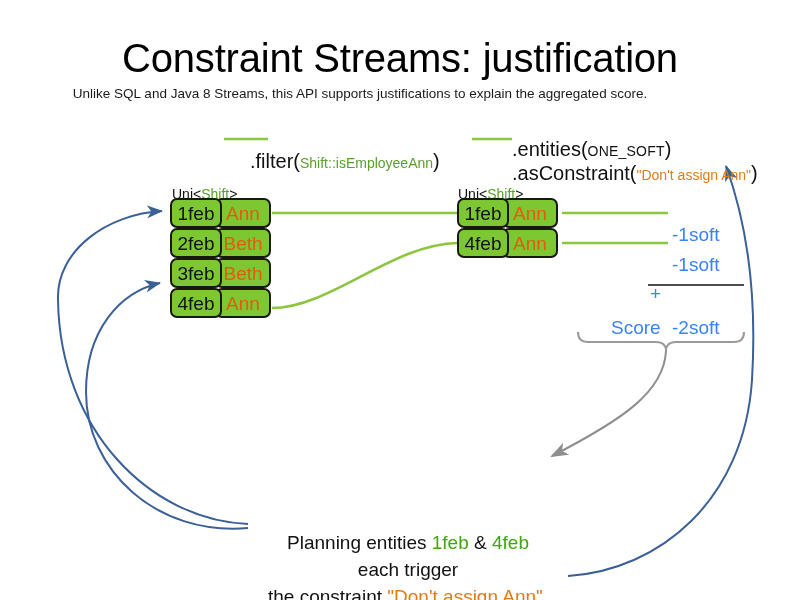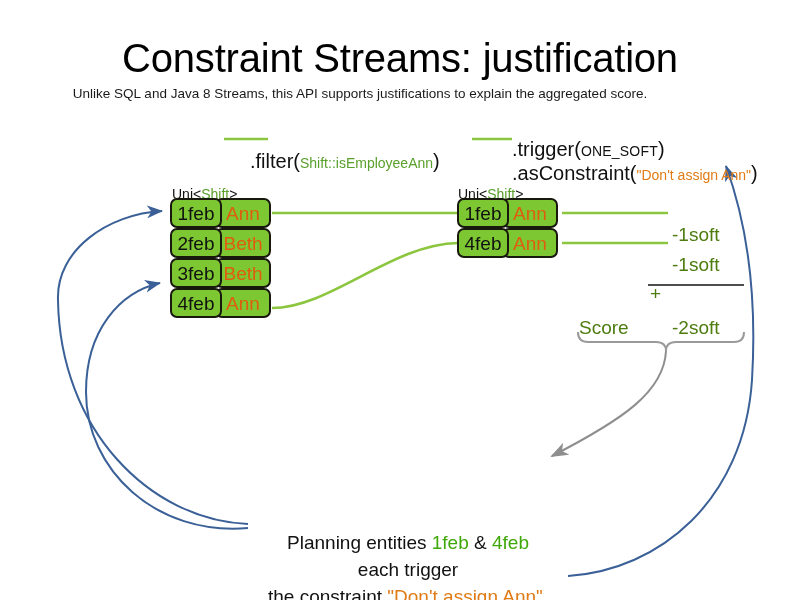--- a/index.html
+++ b/index.html
@@ -99,27 +99,27 @@
     border-radius: 7px;
     color: #e05c0e;
     margin-left: -7px;
     position: relative;
     z-index: 1;
   }
 
   
   .score-label {
     font-size: 19px;
-    color: #4d7c0f;
+    color: #3b82f6;
     white-space: nowrap;
   }
   #soft-1 { left: 672px; top: 204px; }
   #soft-2 { left: 672px; top: 234px; }
   #plus-sign  { left: 650px; top: 263px; font-size: 19px; }
-  #score-word { left: 579px; top: 297px; }
+  #score-word { left: 611px; top: 297px; }
   #score-total{ left: 672px; top: 297px; }
 
   
   #why-heading {
     left: 0; top: 471px;
     width: 800px;
     text-align: center;
     font-size: 29px;
     font-weight: bold;
     color: #000;
@@ -183,21 +183,21 @@
     <path d="M248,524 C150,520 60,430 58,300 C56,250 108,214 162,211" stroke="#3a6097" stroke-width="2" fill="none" marker-end="url(#arrow-blue)"></path>
 
     <path d="M248,528 C156,536 86,470 86,392 C86,330 120,292 160,283" stroke="#3a6097" stroke-width="2" fill="none" marker-end="url(#arrow-blue)"></path>
 
     <path d="M568,576 C660,570 744,500 752,380 C758,280 742,210 726,166" stroke="#3a6097" stroke-width="2" fill="none" marker-end="url(#arrow-blue)"></path>
   </svg>
 
 
   <div class="abs code" id="code-filter"><span>.filter(</span><span class="methodref">Shift::isEmployeeAnn</span><span>)</span></div>
 
-  <div class="abs code" id="code-penalize"><span>.trigger(</span><span class="constant">ONE_SOFT</span><span>)</span></div>
+  <div class="abs code" id="code-penalize"><span>.entities(</span><span class="constant">ONE_SOFT</span><span>)</span></div>
 
   <div class="abs code" id="code-asconstraint"><span>.asConstraint(</span><span class="string">"Don't assign Ann"</span><span>)</span></div>
 
   <div class="abs uni-caption" id="uni-left"><span>Uni&lt;</span><span class="type">Shift</span><span>&gt;</span></div>
 
   <div class="abs uni-caption" id="uni-right"><span>Uni&lt;</span><span class="type">Shift</span><span>&gt;</span></div>
 
   <div class="fact-row" style="left:170px; top:198px;">
     <div class="cell date">1feb</div>
     <div class="cell name">Ann</div>

